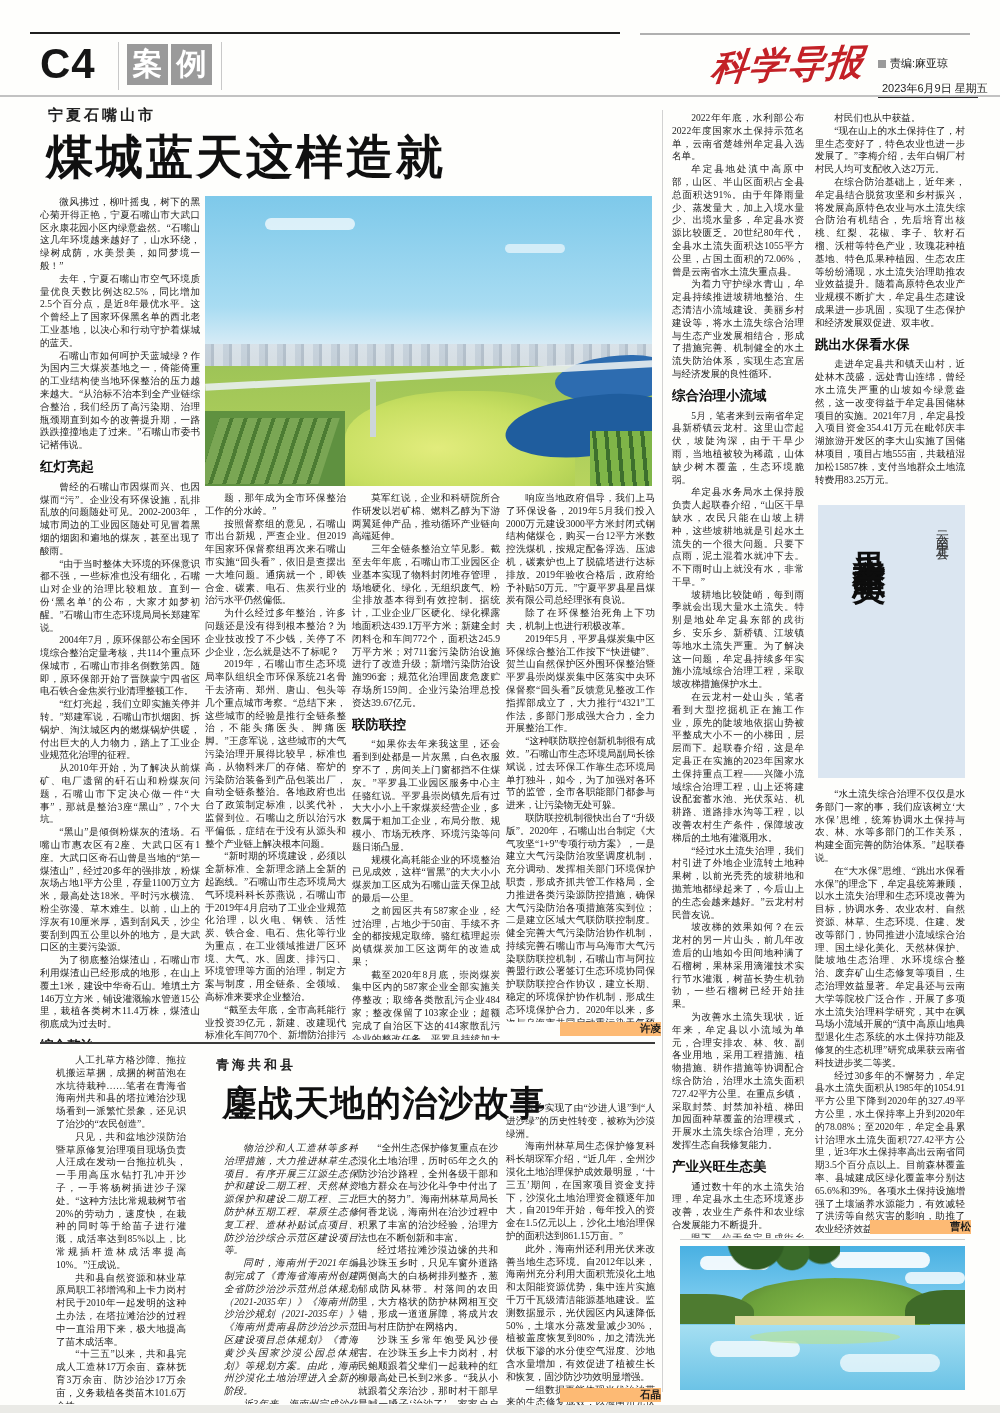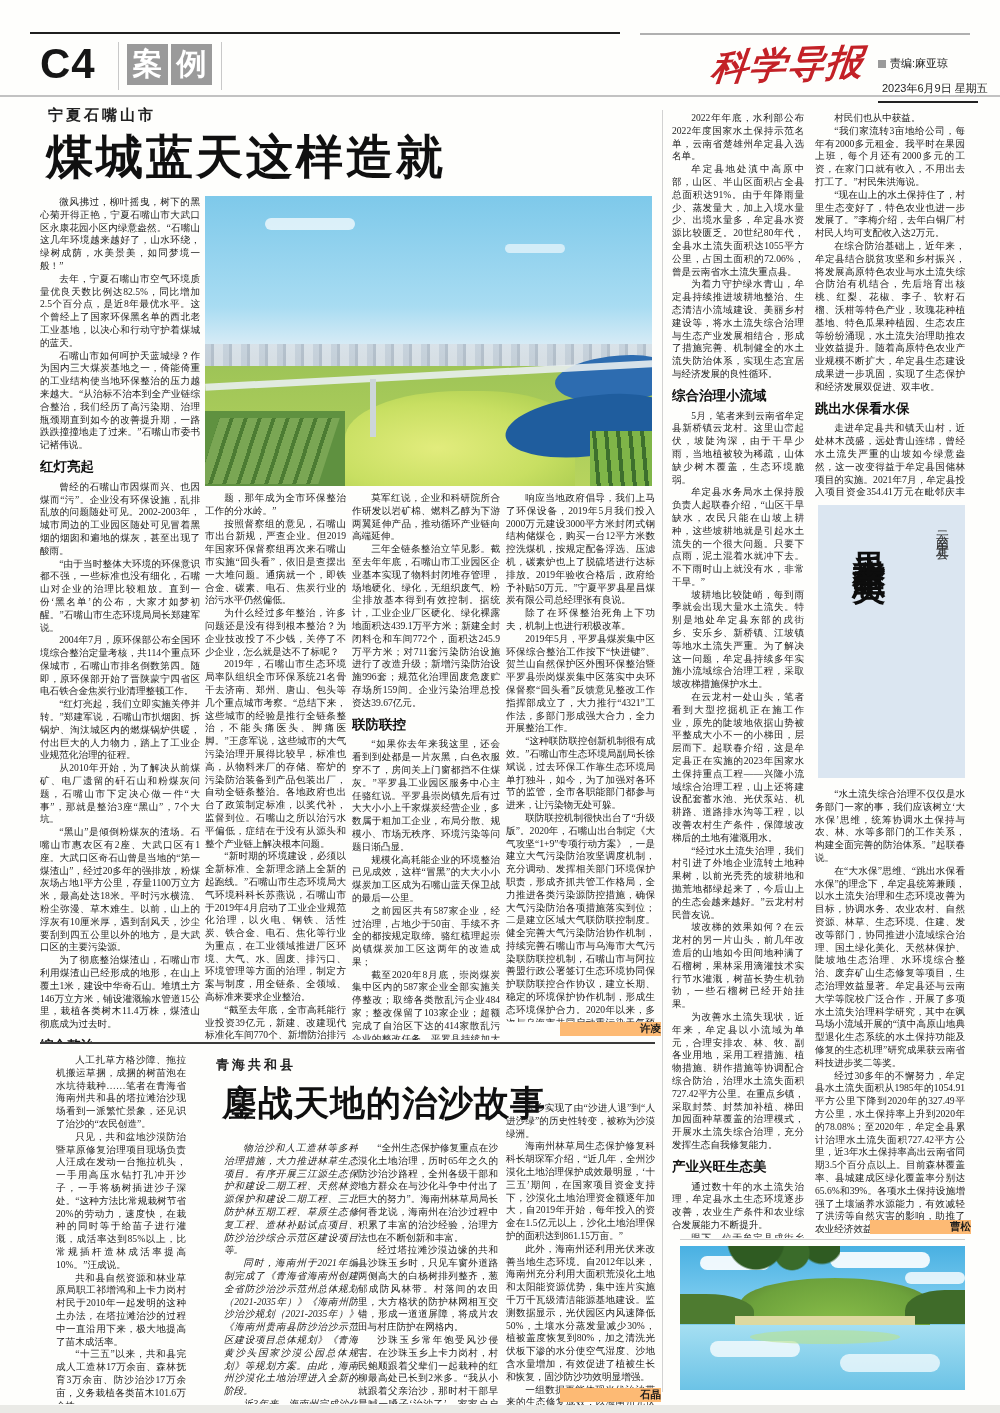--- a/index.html
+++ b/index.html
@@ -15,21 +15,21 @@
   .badge{position:absolute;top:44px;width:41px;height:41px;background:#9a9a9a;color:#fff;
          font-family:"Liberation Sans",sans-serif;font-weight:bold;font-size:30px;
          display:flex;align-items:center;justify-content:center;}
   .masthead{position:absolute;left:700px;top:40px;width:175px;text-align:center;
             font-family:"DejaVu Serif",serif;font-style:italic;font-weight:bold;
             font-size:37px;color:#c32127;transform:skewX(-8deg) rotate(-2deg);letter-spacing:1px;}
   .hinfo{position:absolute;left:878px;top:46px;width:100px;font-family:"Liberation Sans",sans-serif;
          font-size:11px;color:#222;}
   .hinfo .row{display:flex;align-items:center;gap:4px;margin-bottom:6px;white-space:nowrap;margin-top:10px;}
   .sq{display:inline-block;width:8px;height:8px;background:#9a9a9a;}
-  .hinfo .dateline{border-bottom:2px solid #222;padding-bottom:5px;}
+  .hinfo .dateline{border-bottom:2px solid #222;}
   .headrule{position:absolute;left:0px;top:95px;width:1000px;height:2px;background:#c2c2c2;}
   
   .kicker{position:absolute;font-family:"Liberation Sans",sans-serif;font-weight:bold;color:#222;}
   .bigtitle{position:absolute;font-family:"Liberation Sans",sans-serif;font-weight:900;color:#101010;}
   
   .col{position:absolute;overflow:hidden;text-align:justify;font-size:9.6px;line-height:12.8px;color:#222;}
   .col p.para{margin:0;text-indent:2em;}
   .col h3.subhead{font-family:"Liberation Sans",sans-serif;font-size:13.5px;font-weight:bold;
                   margin:9px 0 7px 0;text-indent:0;color:#111;}
   .sig{position:absolute;font-weight:bold;font-size:10.5px;text-align:right;background:#fdba74;padding-left:6px;}
@@ -142,21 +142,20 @@
       <p class="para">在云龙村一处山头，笔者看到大型挖掘机正在施工作业，原先的陡坡地依据山势被平整成大小不一的小梯田，层层而下。起联春介绍，这是牟定县正在实施的2023年国家水土保持重点工程——兴隆小流域综合治理工程，山上还将建设配套蓄水池、光伏泵站、机耕路、道路排水沟等工程，以改善农村生产条件，保障坡改梯后的土地有灌溉用水。</p>
       <p class="para">“经过水土流失治理，我们村引进了外地企业流转土地种果树，以前光秃秃的坡耕地和抛荒地都绿起来了，今后山上的生态会越来越好。”云龙村村民普友说。</p>
       <p class="para">坡改梯的效果如何？在云龙村的另一片山头，前几年改造后的山地如今田间地种满了石榴树，果林采用滴灌技术实行节水灌溉，树苗长势生机勃勃，一些石榴树已经开始挂果。</p>
       <p class="para">为改善水土流失现状，近年来，牟定县以小流域为单元，合理安排农、林、牧、副各业用地，采用工程措施、植物措施、耕作措施等协调配合综合防治，治理水土流失面积727.42平方公里。在重点乡镇，采取封禁、封禁加补植、梯田加园面种草覆盖的治理模式，开展水土流失综合治理，充分发挥生态自我修复能力。</p>
       <h3 class="subhead">产业兴旺生态美</h3>
       <p class="para">通过数十年的水土流失治理，牟定县水土生态环境逐步改善，农业生产条件和农业综合发展能力不断提升。</p>
       <p class="para">眼下，位于牟定县戌街乡碗厂村委会白铜厂村的连片沃柑基地正处于成熟期，果园里农户们正忙着采收。阳光照射下，一串串黄澄澄的沃柑挂满枝头，果香弥漫。剥开一口咬下，香甜可口、汁水四溅。</p>
     </div>
   <div class="col" style="left:815px;top:112px;width:150px;height:386px;">
       <p class="para">村民们也从中获益。</p>
-      <p class="para">“我们家流转3亩地给公司，每年有2000多元租金。我平时在果园上班，每个月还有2000多元的工资，在家门口就有收入，不用出去打工了。”村民朱洪海说。</p>
       <p class="para">“现在山上的水土保持住了，村里生态变好了，特色农业也进一步发展了。”李梅介绍，去年白铜厂村村民人均可支配收入达2万元。</p>
       <p class="para">在综合防治基础上，近年来，牟定县结合脱贫攻坚和乡村振兴，将发展高原特色农业与水土流失综合防治有机结合，先后培育出核桃、红梨、花椒、李子、软籽石榴、沃柑等特色产业，玫瑰花种植基地、特色瓜果种植园、生态农庄等纷纷涌现，水土流失治理助推农业效益提升。随着高原特色农业产业规模不断扩大，牟定县生态建设成果进一步巩固，实现了生态保护和经济发展双促进、双丰收。</p>
       <h3 class="subhead">跳出水保看水保</h3>
       <p class="para">走进牟定县共和镇天山村，近处林木茂盛，远处青山连绵，曾经水土流失严重的山坡如今绿意盎然，这一改变得益于牟定县国储林项目的实施。2021年7月，牟定县投入项目资金354.41万元在毗邻庆丰湖旅游开发区的李大山实施了国储林项目，项目占地555亩，共栽植湿加松15857株，支付当地群众土地流转费用83.25万元。</p>
     </div>
 
   <div class="titlebox">
     <div class="vkicker">云南牟定县</div>
     <div class="vtitle">果香水甜生态美</div>
   </div>

